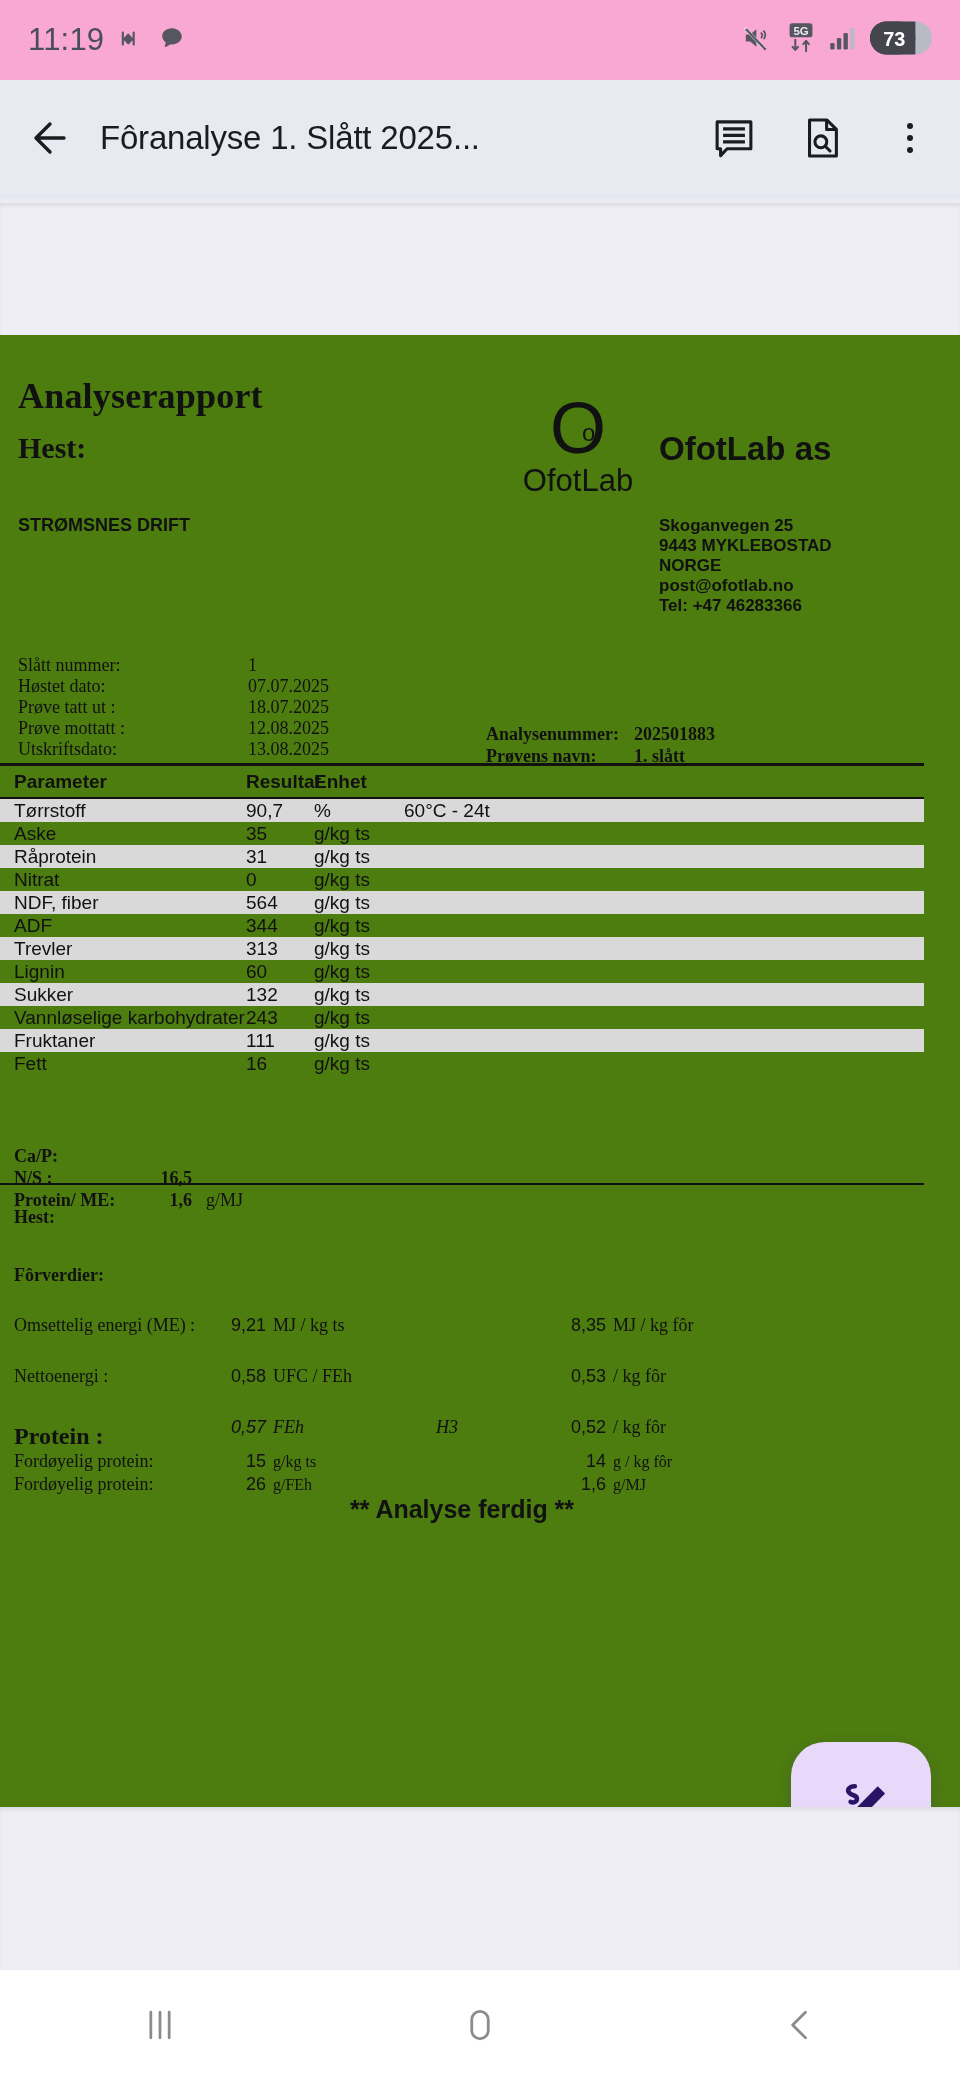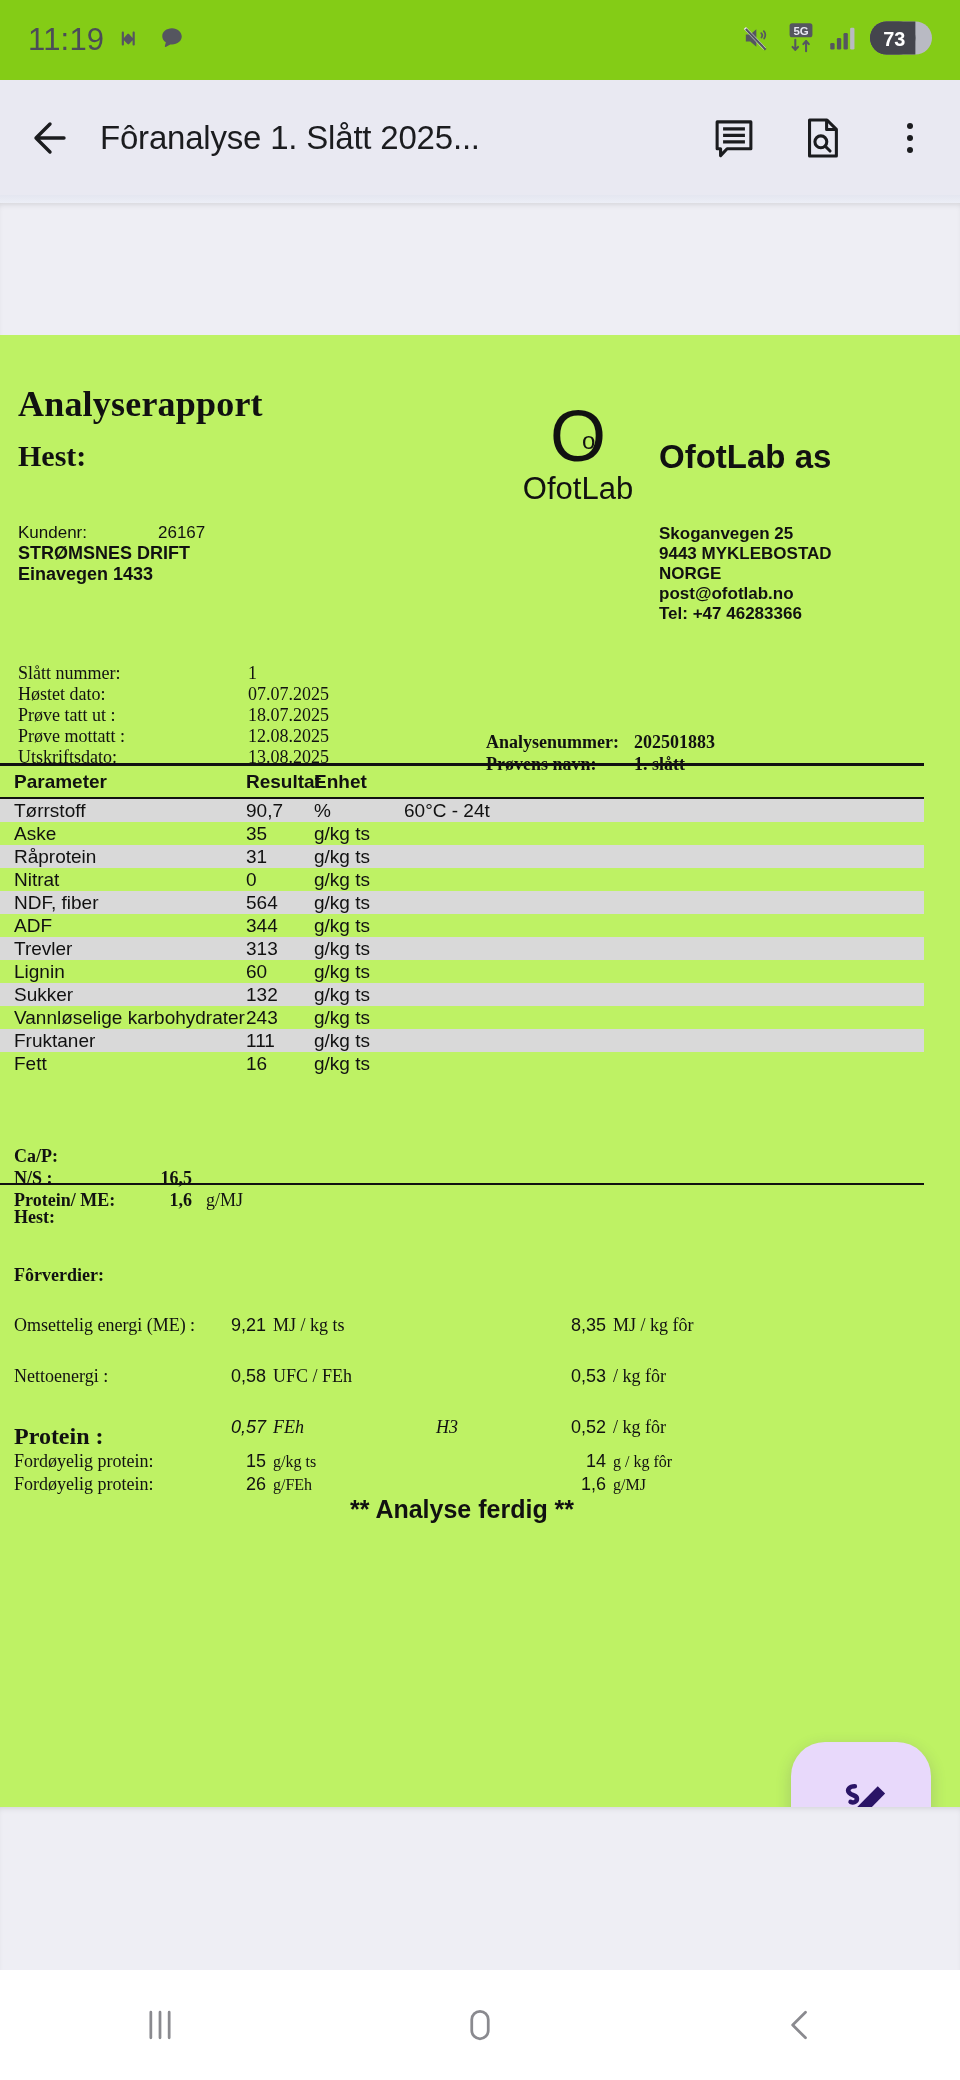--- a/index.html
+++ b/index.html
@@ -7,21 +7,21 @@
     width:960px; height:2080px;
     background:#e9e9f2;
     font-family:"Liberation Sans", sans-serif;
     overflow:hidden;
   }
   .screen { position:relative; width:960px; height:2080px; background:#e9e9f2; }
 
   
   .statusbar {
     position:absolute; top:0; left:0; width:960px; height:80px;
-    background:#84cc16;
+    background:#f9a8d4;
     display:flex; align-items:center; justify-content:space-between;
     padding:0 28px;
   }
   .sb-left { display:flex; align-items:center; gap:14px; }
   .sb-time { font-size:31px; color:#4b4d57; letter-spacing:0.2px; font-weight:400; }
   .sb-right { display:flex; align-items:center; gap:13px; }
   .sb-ic { display:block; }
 
   
   .toolbar {
@@ -44,22 +44,22 @@
   }
   .scrollgap {
     position:absolute; top:203px; left:0; width:960px; height:132px;
     background:#eeeef4;
     box-shadow:inset 0 4px 7px -4px rgba(0,0,0,0.16);
   }
 
   
   .page {
     position:absolute; top:335px; left:0; width:960px; height:1472px;
-    background:#bef264;
-    padding:16px 18px;
+    background:#4d7c0f;
+    padding:8px 18px;
     font-family:"Liberation Serif", serif;
     color:#111;
   }
   .doc-title {
     font-family:"Liberation Serif", serif;
     font-weight:bold; font-size:36px; margin-top:32px; letter-spacing:0.2px;
   }
   .doc-sub {
     font-family:"Liberation Serif", serif;
     font-weight:bold; font-size:30px; margin-top:14px;
@@ -251,26 +251,21 @@
 
   <div class="gapstrip"></div>
   <div class="scrollgap"></div>
 
   <div class="page">
     <div class="headrow">
       <div class="doc-title">Analyserapport</div>
       <div class="doc-sub">Hest:</div>
 
       <div class="cust">
-        <div class="cust-line">
-          <span class="cust-lab">Kundenr:</span>
-          <span class="cust-val">26167</span>
-        </div>
         <div class="cust-bold">STRØMSNES DRIFT</div>
-        <div class="cust-bold">Einavegen 1433</div>
       </div>
 
       <div class="logo">
         <div class="logo-mark">
           <span>O</span>
           <span class="deg">o</span>
         </div>
         <div class="logo-word">OfotLab</div>
       </div>
 

